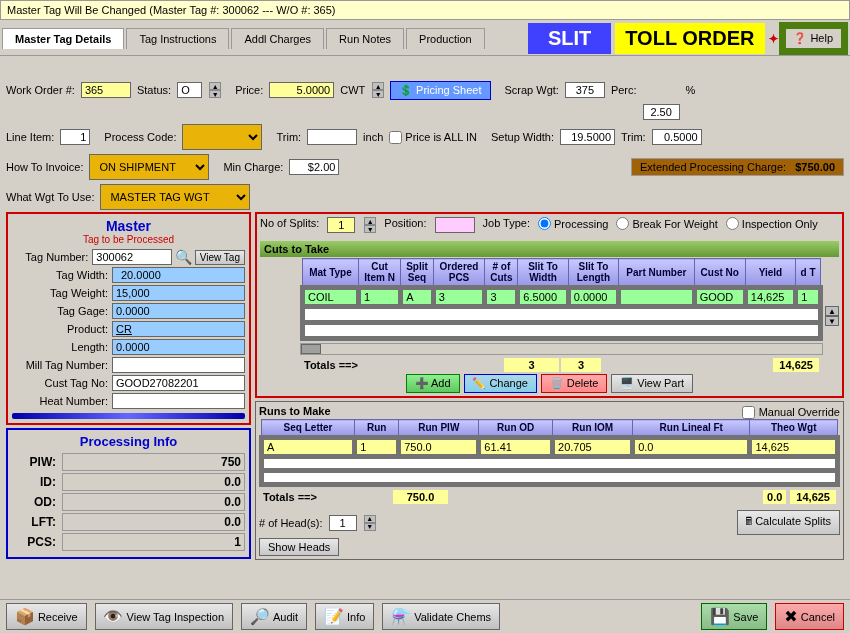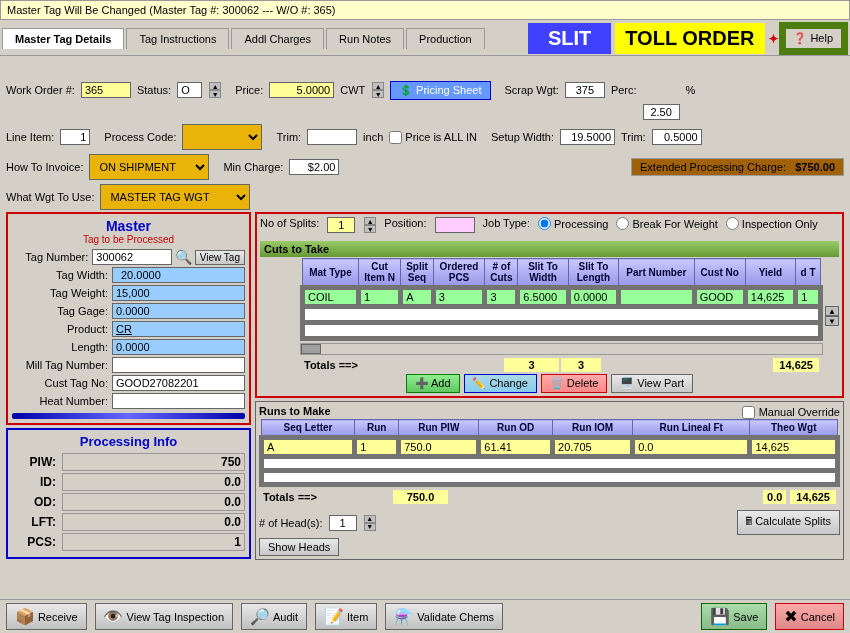--- a/index.html
+++ b/index.html
@@ -725,21 +725,21 @@
   <button class="bottom-btn">
     <span style="font-size:16px;">👁️</span>
     <span>View Tag Inspection</span>
   </button>
   <button class="bottom-btn">
     <span style="font-size:16px;">🔎</span>
     <span>Audit</span>
   </button>
   <button class="bottom-btn">
     <span style="font-size:16px;">📝</span>
-    <span>Item</span>
+    <span>Info</span>
   </button>
   <button class="bottom-btn">
     <span style="font-size:16px;">⚗️</span>
     <span>Validate Chems</span>
   </button>
   <div style="flex:1;"></div>
   <button class="bottom-btn save-btn">
     <span style="font-size:16px;">💾</span>
     <span>Save</span>
   </button>

